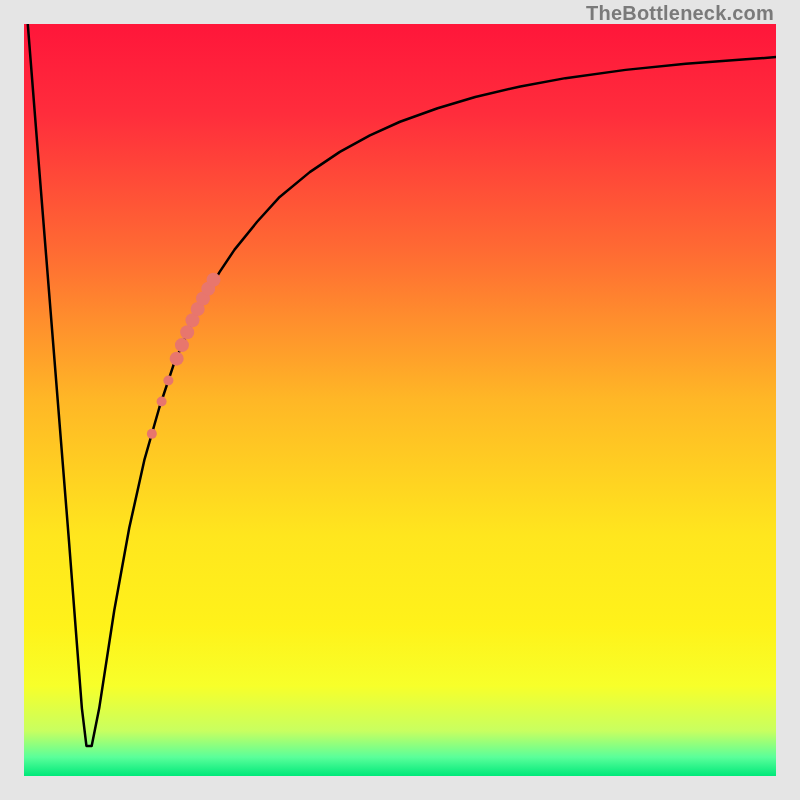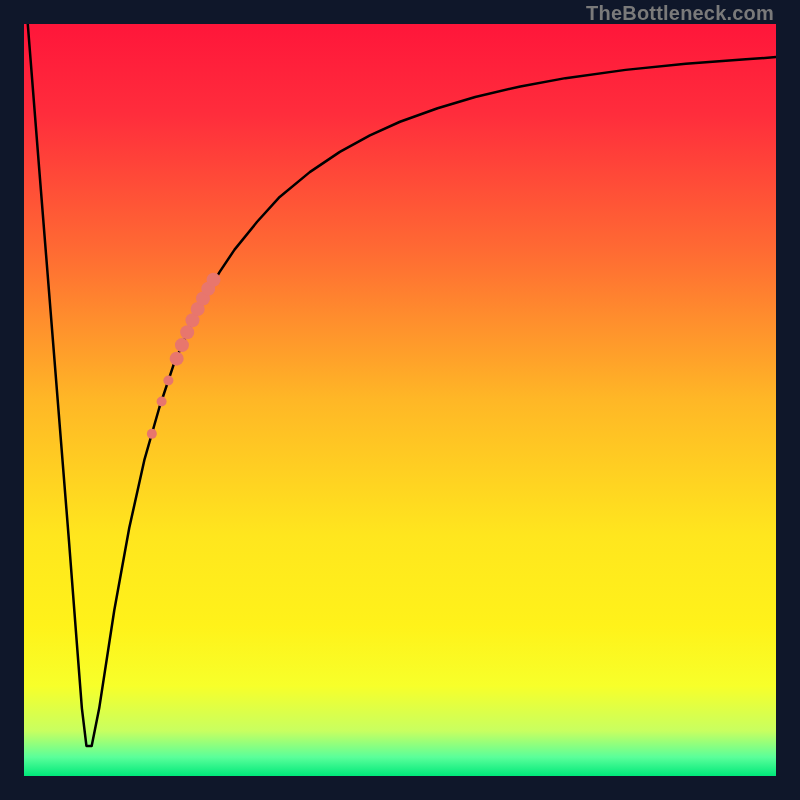--- a/index.html
+++ b/index.html
@@ -9,21 +9,21 @@
     height: 800px;
     background: #000;
     overflow: hidden;
   }
   .frame {
     position: absolute;
     left: 0;
     top: 0;
     width: 800px;
     height: 800px;
-    background: #0f172a;
+    background: #e5e5e5;
   }
   .plot {
     position: absolute;
     left: 24px;
     top: 24px;
     width: 752px;
     height: 752px;
     overflow: hidden;
   }
   .watermark {

